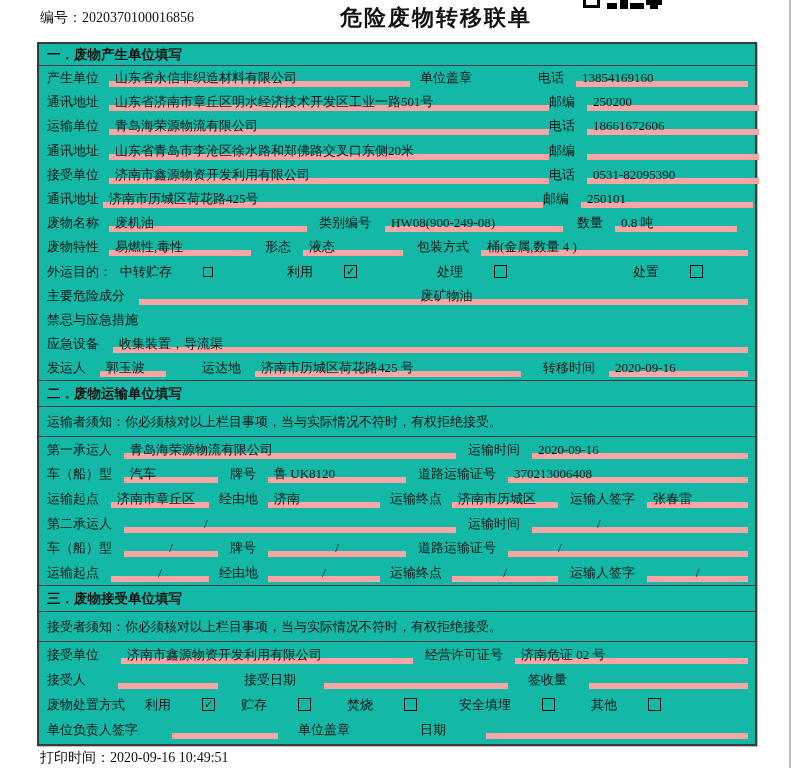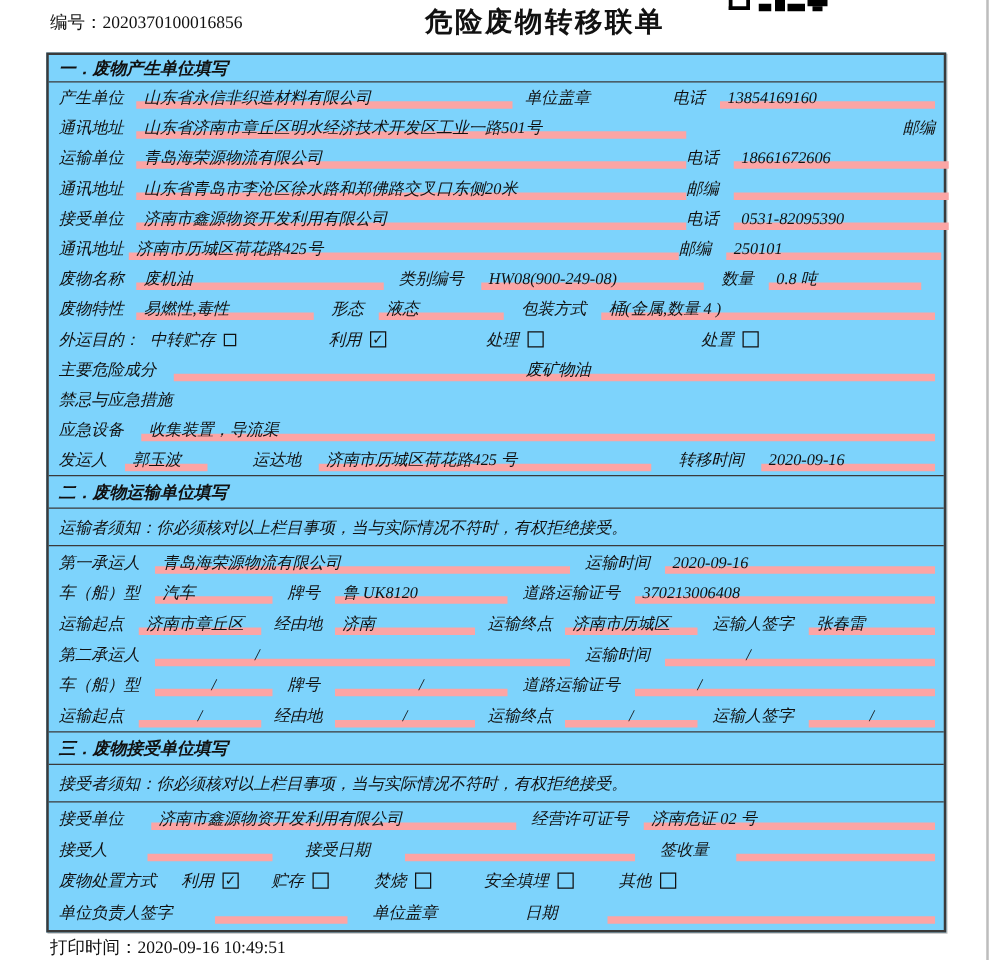--- a/index.html
+++ b/index.html
@@ -13,41 +13,41 @@
   .qr div{position:absolute;background:#000;}
   .qr .q1{left:0;top:0;width:11px;height:5px;background:transparent;border:3px solid #000;border-top:none;}
   .qr .q2{left:24px;top:3px;width:10px;height:6px;}
   .qr .q3{left:37px;top:0;width:8px;height:9px;}
   .qr .q4{left:47px;top:3px;width:14px;height:6px;}
   .qr .q5{left:63px;top:0;width:16px;height:5px;}
   .qr .q6{left:67px;top:5px;width:8px;height:4px;}
   .page-edge{position:absolute;left:789px;top:0;width:2px;height:768px;background:#bdbdbd;}
 
   .form{position:absolute;left:37px;top:42px;width:720px;height:704px;box-sizing:border-box;
-        border:2px solid #3a3a3a;box-shadow:1px 1px 0 rgba(0,0,0,.25);background:#7dd3fc;
-        display:flex;flex-direction:column;font-style:italic;}
+        border:2px solid #3a3a3a;box-shadow:1px 1px 0 rgba(0,0,0,.25);background:#14b8a6;
+        display:flex;flex-direction:column;}
   .sec-h{display:flex;align-items:center;padding:0 8px;height:21px;flex:0 0 auto;
         font-family:"Liberation Sans","DejaVu Sans",sans-serif;font-weight:bold;font-size:13.5px;
         border-bottom:1.5px solid #3a3a3a;}
   .sec-h.bt{border-top:1.5px solid #3a3a3a;height:25px;}
   .notice{display:flex;align-items:center;padding:0 8px;height:29px;flex:0 0 auto;
         border-bottom:1.5px solid #3a3a3a;white-space:nowrap;}
   .r{display:flex;align-items:center;padding:0 7px 0 8px;height:24.2px;flex:0 0 auto;white-space:nowrap;}
   .s2r{height:24.6px;}
   .s3r{height:25px;}
   .lbl{white-space:nowrap;flex:0 0 auto;}
   .fld{border-bottom:6px solid #fca5a5;height:18px;line-height:18px;box-sizing:border-box;
         padding-left:6px;white-space:nowrap;flex:0 0 auto;}
   .f1{flex:1 1 auto;}
   .ctr{text-align:center;padding-left:0;}
   .cb{display:inline-block;width:11px;height:11px;border:1.5px solid #111;margin-left:7px;
         vertical-align:-1px;font-size:11px;line-height:11px;text-align:center;font-weight:bold;
         font-family:"DejaVu Sans",sans-serif;flex:0 0 auto;}
   .cb-sm{width:8px;height:8px;line-height:8px;font-size:8px;vertical-align:0;}
-  .opt{display:flex;align-items:center;flex:0 0 auto;}
+  .opt{display:flex;align-items:center;flex:0 0 auto;gap:24px;}
   .print-time{position:absolute;left:40px;top:749px;font-size:14px;white-space:nowrap;}
 </style>
 </head>
 <body>
 
 <div id="page">
 
   <div class="doc-number"><span>编号：</span><span>2020370100016856</span></div>
 
   <div class="page-title">危险废物转移联单</div>
@@ -72,20 +72,21 @@
       <span class="fld" style="width:301px;margin-left:10px;">山东省永信非织造材料有限公司</span>
       <span class="lbl" style="margin-left:10px;">单位盖章</span>
       <span class="lbl" style="margin-left:auto;">电话</span>
       <span class="fld" style="width:172px;margin-left:12px;">13854169160</span>
     </div>
 
     <div class="r">
       <span class="lbl">通讯地址</span>
       <span class="fld" style="width:440px;margin-left:10px;">山东省济南市章丘区明水经济技术开发区工业一路501号</span>
       <span class="lbl" style="margin-left:auto;">邮编</span>
+      <span class="fld" style="width:172px;margin-left:12px;">250200</span>
     </div>
 
     <div class="r">
       <span class="lbl">运输单位</span>
       <span class="fld" style="width:440px;margin-left:10px;">青岛海荣源物流有限公司</span>
       <span class="lbl" style="margin-left:auto;">电话</span>
       <span class="fld" style="width:172px;margin-left:12px;">18661672606</span>
     </div>
 
     <div class="r">

